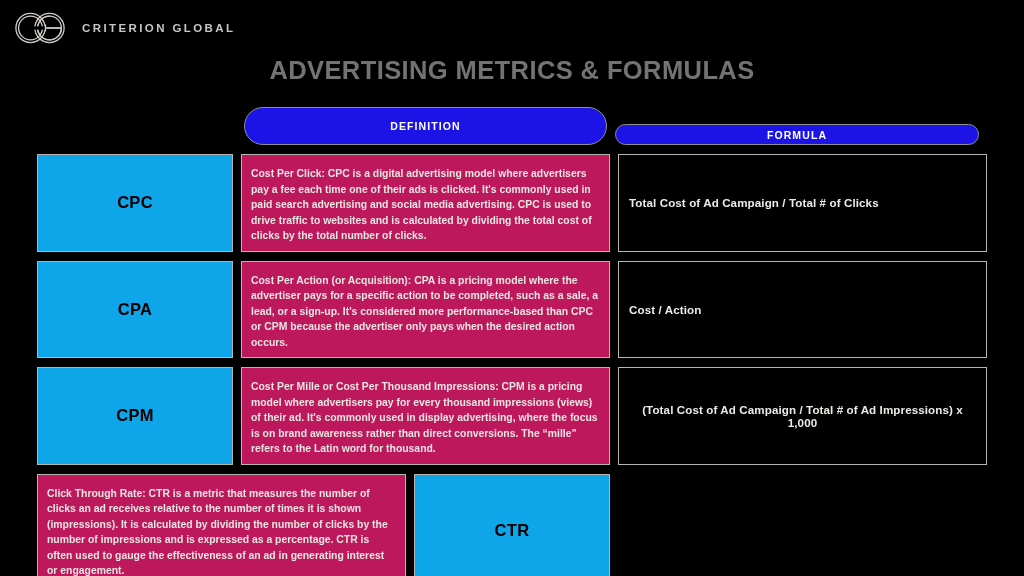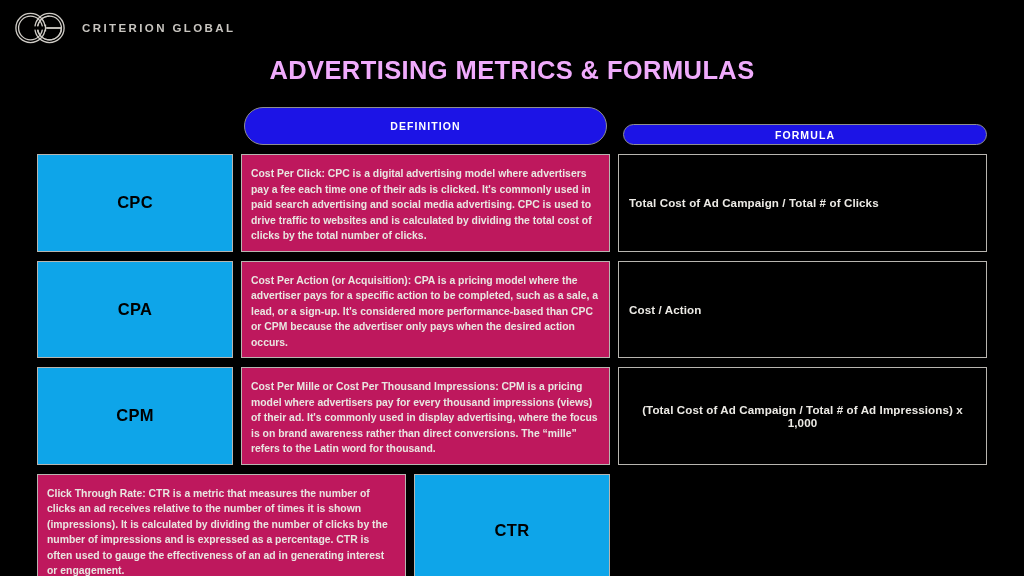--- a/index.html
+++ b/index.html
@@ -42,32 +42,32 @@
   
   .deck-title {
     position: absolute;
     left: 0;
     right: 0;
     top: 56px;
     text-align: center;
     font-size: 25.5px;
     font-weight: 700;
     letter-spacing: 0.4px;
-    color: #f0abfc;
+    color: #737373;
   }
 
   
   .col-headers {
     position: absolute;
     left: 244px;
     top: 107px;
     width: 743px;
     height: 38px;
     display: flex;
-    gap: 16px;
+    gap: 8px;
   }
   .pill {
     background: #1c14e6;
     border-radius: 19px;
     flex: 0 0 auto;
     display: flex;
     align-items: center;
     justify-content: center;
     border: 1px solid #8f8f8f;
   }

